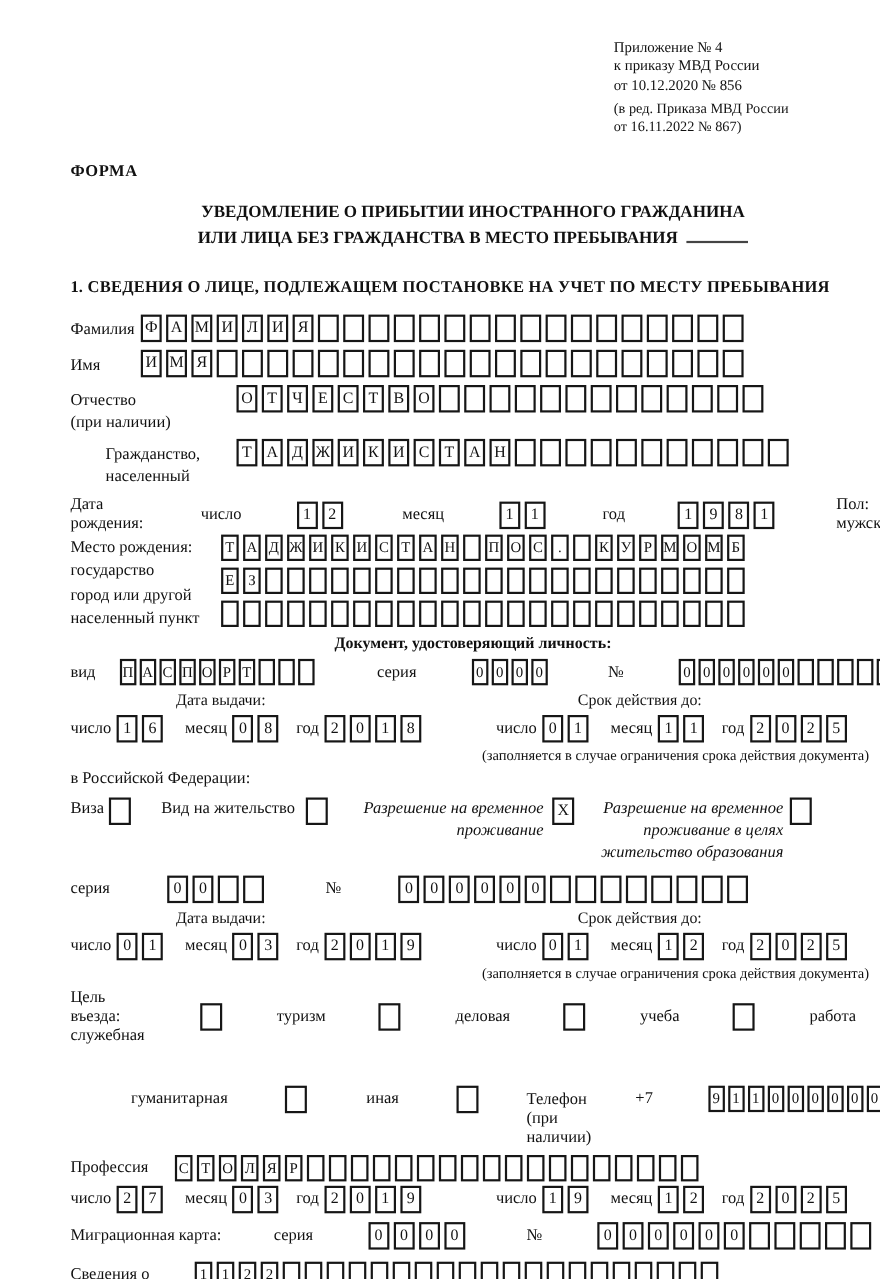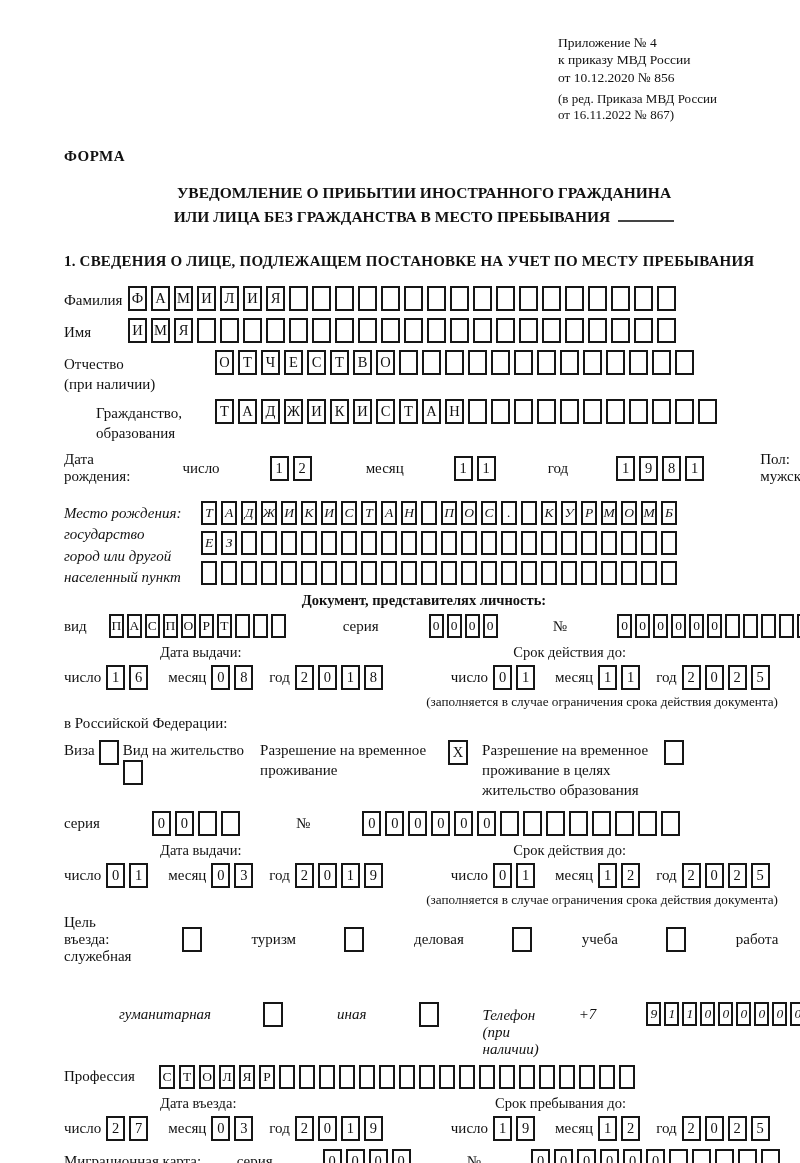--- a/index.html
+++ b/index.html
@@ -2,21 +2,21 @@
 <html><head>
 <meta charset="utf-8">
 <style>
   * { box-sizing: border-box; margin: 0; padding: 0; }
   html,body { background:#ffffff; }
   body {
     width: 800px; height: 1163px;
     font-family: "Liberation Serif", "DejaVu Serif", serif;
     color: #111; overflow: hidden;
   }
-  .page { width:800px; height:1145px; padding: 34px 16px 12px 64px; }
+  .page { width:800px; height:1145px; padding: 34px 4px 12px 64px; }
 
   
   .hdr { margin-left: 494px; width: 230px; font-size: 13.5px; line-height: 1.28; }
   .hdr .amend { margin-top: 5px; font-size: 13px; }
   .forma { padding-right: 32px; font-weight: bold; font-size: 15px; margin-top: 24px; letter-spacing: .5px; }
 
   .title { text-align: center; font-weight: bold; font-size: 15.5px; line-height: 1.55; margin-top: 16px; }
   .blank-line { display:inline-block; width:56px; border-bottom: 2px solid #444; height: 13px; margin-left: 8px; }
 
   .sec-head { font-weight: bold; font-size: 15px; margin-top: 24px; letter-spacing: .2px; }
@@ -47,21 +47,21 @@
   .dgroup { display: flex; align-items: center; }
   .dgroup .t { margin-right: 5px; }
   .dgroup .boxes { margin-right: 8px; }
   .rnote { text-align: right; font-size: 13.2px; padding-right: 6px; margin-top: 4px; }
 
   .plain { font-size: 15px; margin-top: 8px; line-height: 1.5; }
 
   .optrow { display: flex; align-items: flex-start; margin-top: 6px; font-size: 15px; }
   .opt { display: flex; align-items: flex-start; }
   .opt .ol { line-height: 1.35; text-align: right; }
-  .opt .c { text-align: left; }
+  .opt .c { text-align: right; font-style: italic; }
   .stack { display: flex; flex-direction: column; }
 
   .legal { display: flex; margin-top: 8px; }
   .legal .lblcol { width: 113px; line-height: 1.5; font-size: 15px; }
   .legal .rows { display: flex; flex-direction: column; gap: 6px; padding-top: 3px; }
 </style>
 </head>
 <body>
 
 <div class="page">
@@ -170,21 +170,21 @@
         <div class="box"></div>
         <div class="box"></div>
         <div class="box"></div>
         <div class="box"></div>
       </div>
   </div>
 
   <div class="row" style="margin-top:4px;margin-left:32px;">
     <div class="lblcol" style="width:119px;">
       <div>Гражданство,</div>
-      <div>образования</div>
+      <div>населенный</div>
     </div>
     <div class="boxes">
         <div class="box">Т</div>
         <div class="box">А</div>
         <div class="box">Д</div>
         <div class="box">Ж</div>
         <div class="box">И</div>
         <div class="box">К</div>
         <div class="box">И</div>
         <div class="box">С</div>
@@ -233,21 +233,21 @@
       <span class="gap8"></span>
     <span>Пол: мужской</span>
       <span class="gap6"></span>
     <span class="cb">X</span>
       <span class="gap10"></span>
     <span>женский</span>
       <span class="gap8"></span>
     <span class="cb"></span>
   </div>
 
-  <div class="row" style="margin-top:16px;font-style:italic;">
+  <div class="row" style="margin-top:1px;">
     <div class="lblcol" style="width:137px; padding-top:2px; line-height:1.42;">
       <div>Место рождения:</div>
       <div>государство</div>
       <div>город или другой</div>
       <div>населенный пункт</div>
     </div>
     <div class="stack" style="gap:6px;">
       <div class="boxes sm2">
           <div class="box">Т</div>
           <div class="box">А</div>
@@ -322,21 +322,21 @@
           <div class="box"></div>
           <div class="box"></div>
           <div class="box"></div>
           <div class="box"></div>
           <div class="box"></div>
           <div class="box"></div>
         </div>
     </div>
   </div>
 
-  <div class="center-bold" style="margin-top:4px;">Документ, представителях личность:</div>
+  <div class="center-bold" style="margin-top:4px;">Документ, удостоверяющий личность:</div>
 
   <div class="row vcenter" style="margin-top:5px;">
     <span style="width:46px;">вид</span>
     <div class="boxes sm">
         <div class="box">П</div>
         <div class="box">А</div>
         <div class="box">С</div>
         <div class="box">П</div>
         <div class="box">О</div>
         <div class="box">Р</div>
@@ -419,21 +419,21 @@
   <div class="rnote">(заполняется в случае ограничения срока действия документа)</div>
 
   <div class="plain" style="margin-top:2px;">в Российской Федерации:</div>
 
   <div class="optrow" style="margin-top:5px;">
     <div class="opt">
       <span class="ol">Виза</span>
         <span class="gap4"></span>
       <span class="cb"></span>
     </div>
-    <div class="opt" style="margin-left:4px;flex-direction:column;">
+    <div class="opt" style="margin-left:28px;">
       <span class="ol">Вид на жительство</span>
         <span class="gap10"></span>
       <span class="cb"></span>
     </div>
     <div class="opt" style="margin-left:16px;">
       <span class="ol c stack" style="width:180px;">
         <span>Разрешение на временное</span>
         <span>проживание</span>
       </span>
         <span class="gap8"></span>
@@ -549,21 +549,21 @@
       <span class="gap6"></span>
     <span>частная</span>
       <span class="gap4"></span>
     <span class="cb"></span>
       <span class="gap6"></span>
     <span>транзит</span>
       <span class="gap4"></span>
     <span class="cb"></span>
   </div>
 
-  <div class="row vcenter" style="margin-top:6px; padding-left:55px;font-style:italic;">
+  <div class="row vcenter" style="margin-top:6px; padding-left:55px;">
     <span>гуманитарная</span>
       <span class="gap8"></span>
     <span class="cb"></span>
       <span class="gap10"></span>
     <span>иная</span>
       <span class="gap8"></span>
     <span class="cb"></span>
     <span style="margin-left:22px;margin-top:36px;">Телефон (при наличии)</span>
     <span style="margin-left:18px;">+7</span>
       <span class="gap6"></span>
@@ -604,24 +604,20 @@
         <div class="box"></div>
         <div class="box"></div>
         <div class="box"></div>
         <div class="box"></div>
         <div class="box"></div>
         <div class="box"></div>
         <div class="box"></div>
       </div>
   </div>
 
-  <div class="date-heads">
-    <span class="h1">Дата въезда:</span>
-    <span class="h2">Срок пребывания до:</span>
-  </div>
   <div class="date-row">
     <div class="dgroup">
       <span class="t">число</span>
       <div class="boxes">
           <div class="box">2</div>
           <div class="box">7</div>
         </div>
       <span class="t" style="margin-left:8px;">месяц</span>
       <div class="boxes">
           <div class="box">0</div>

